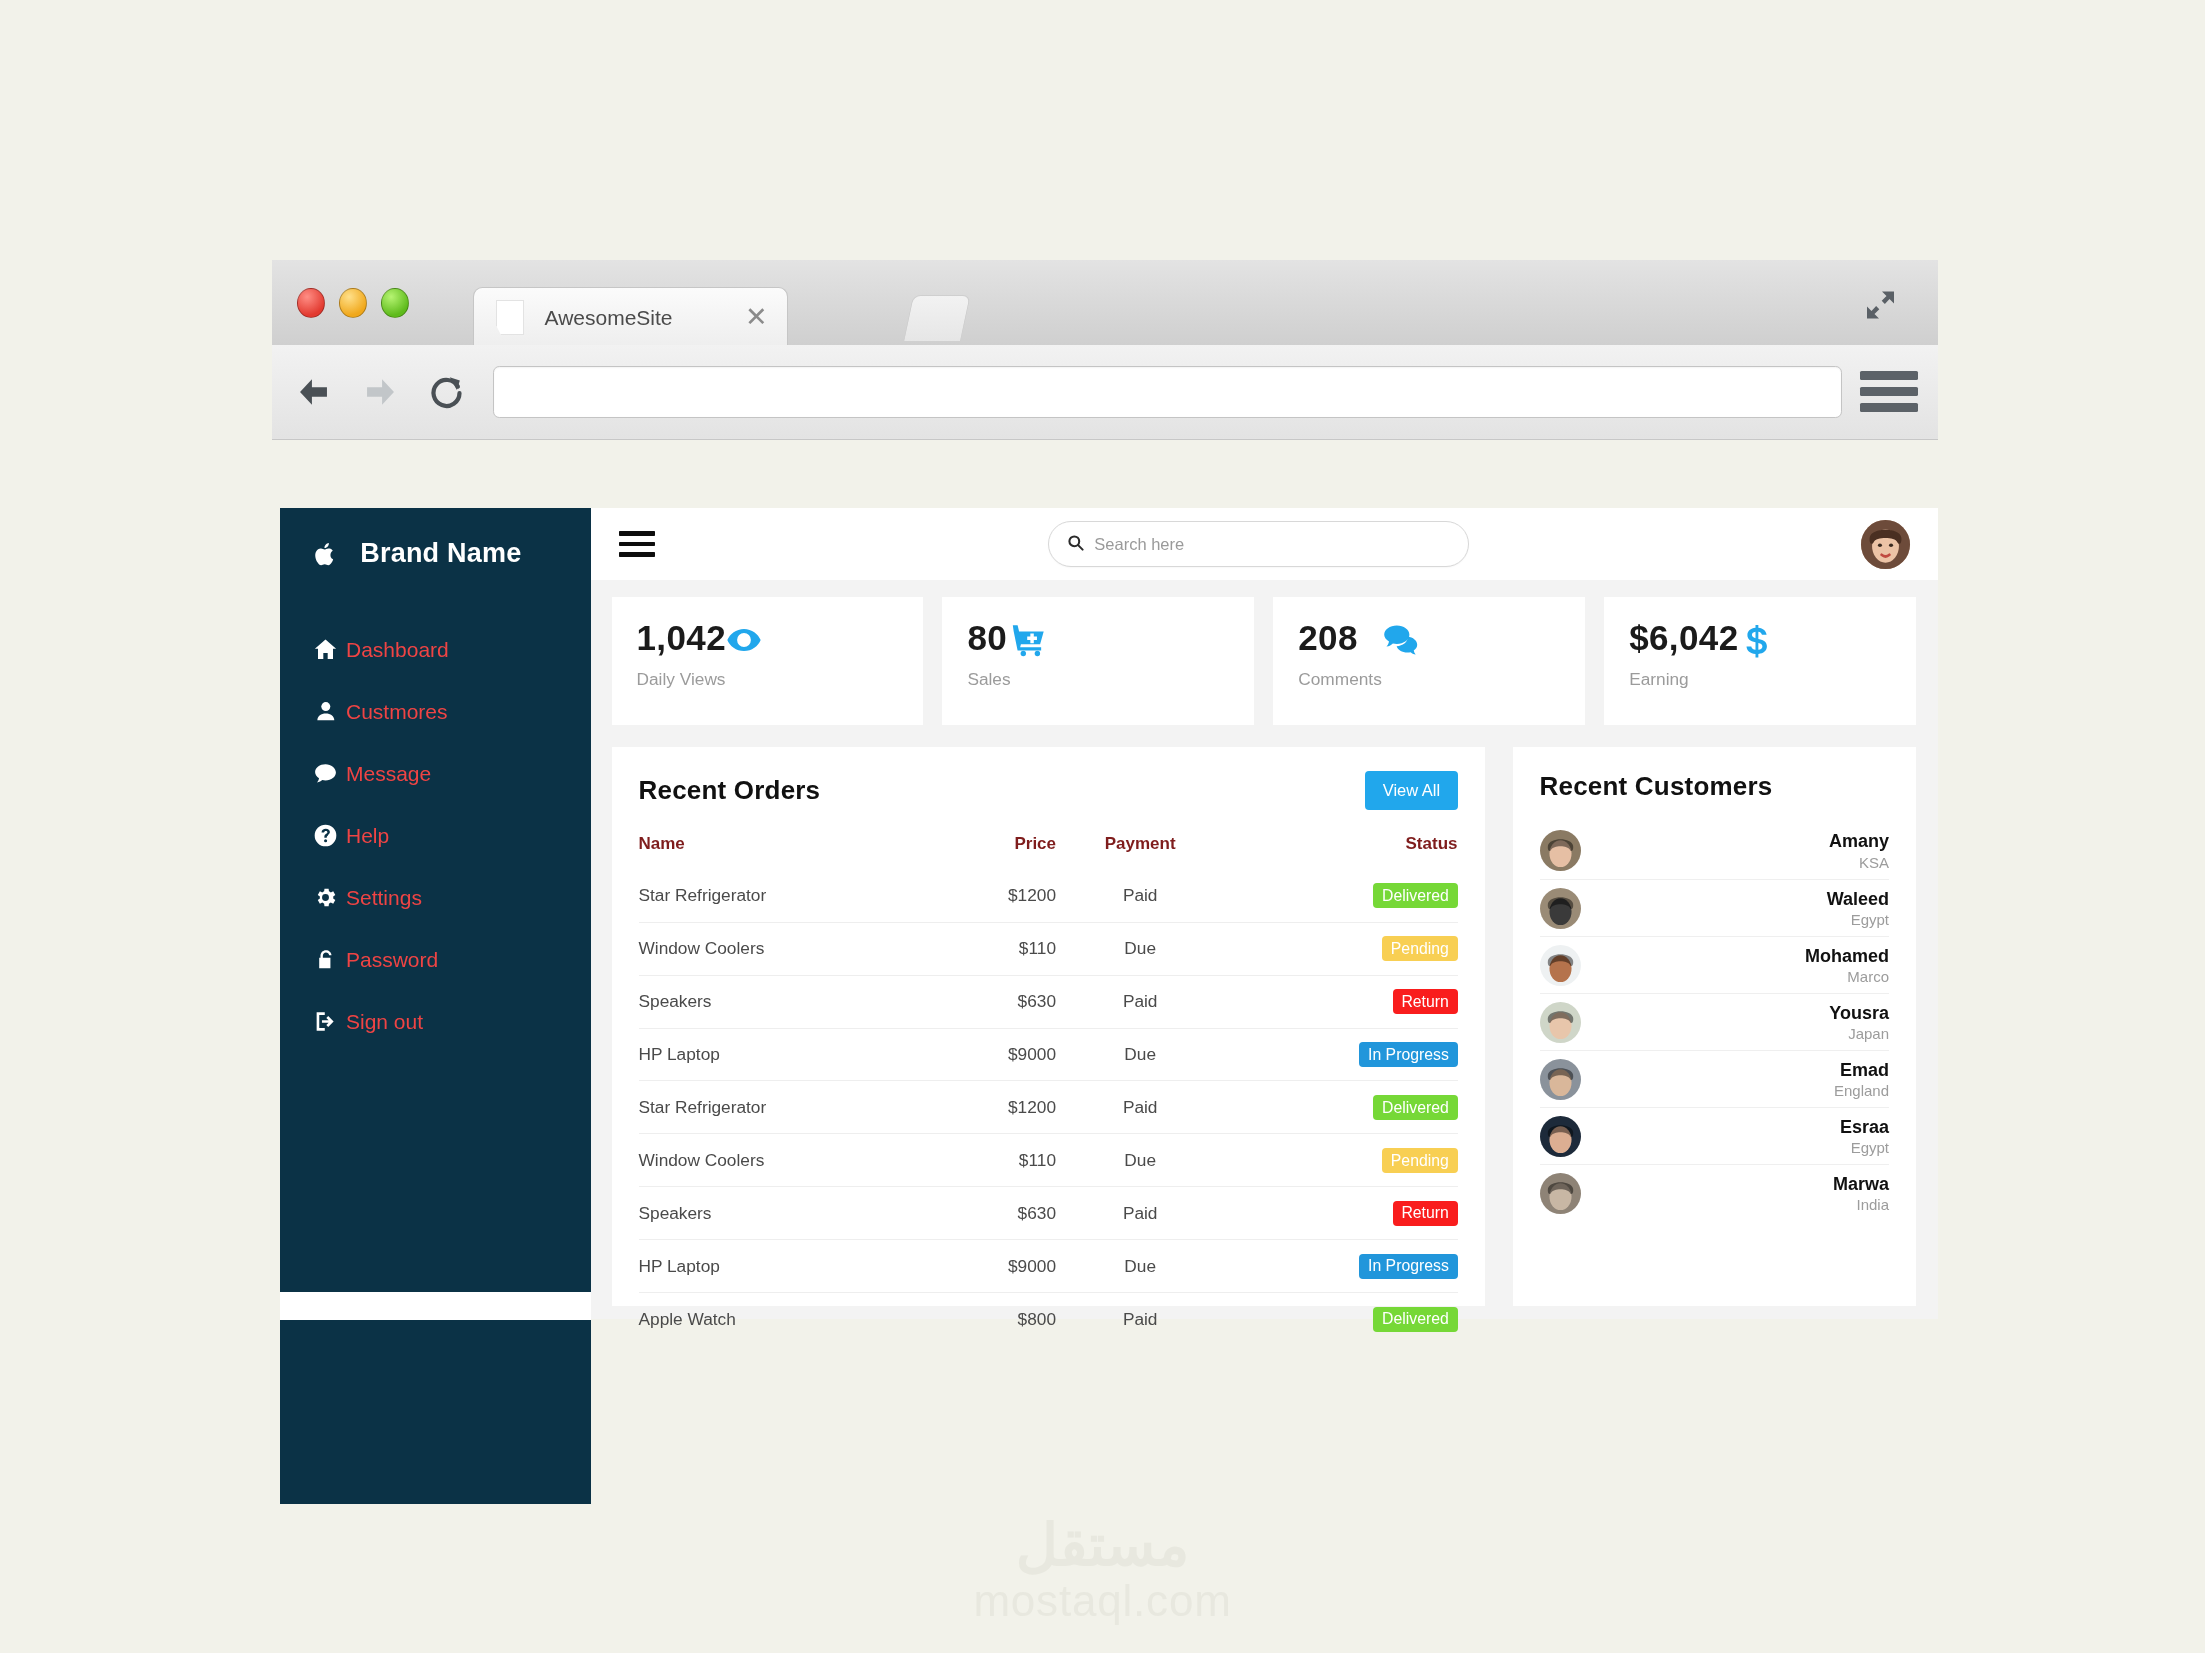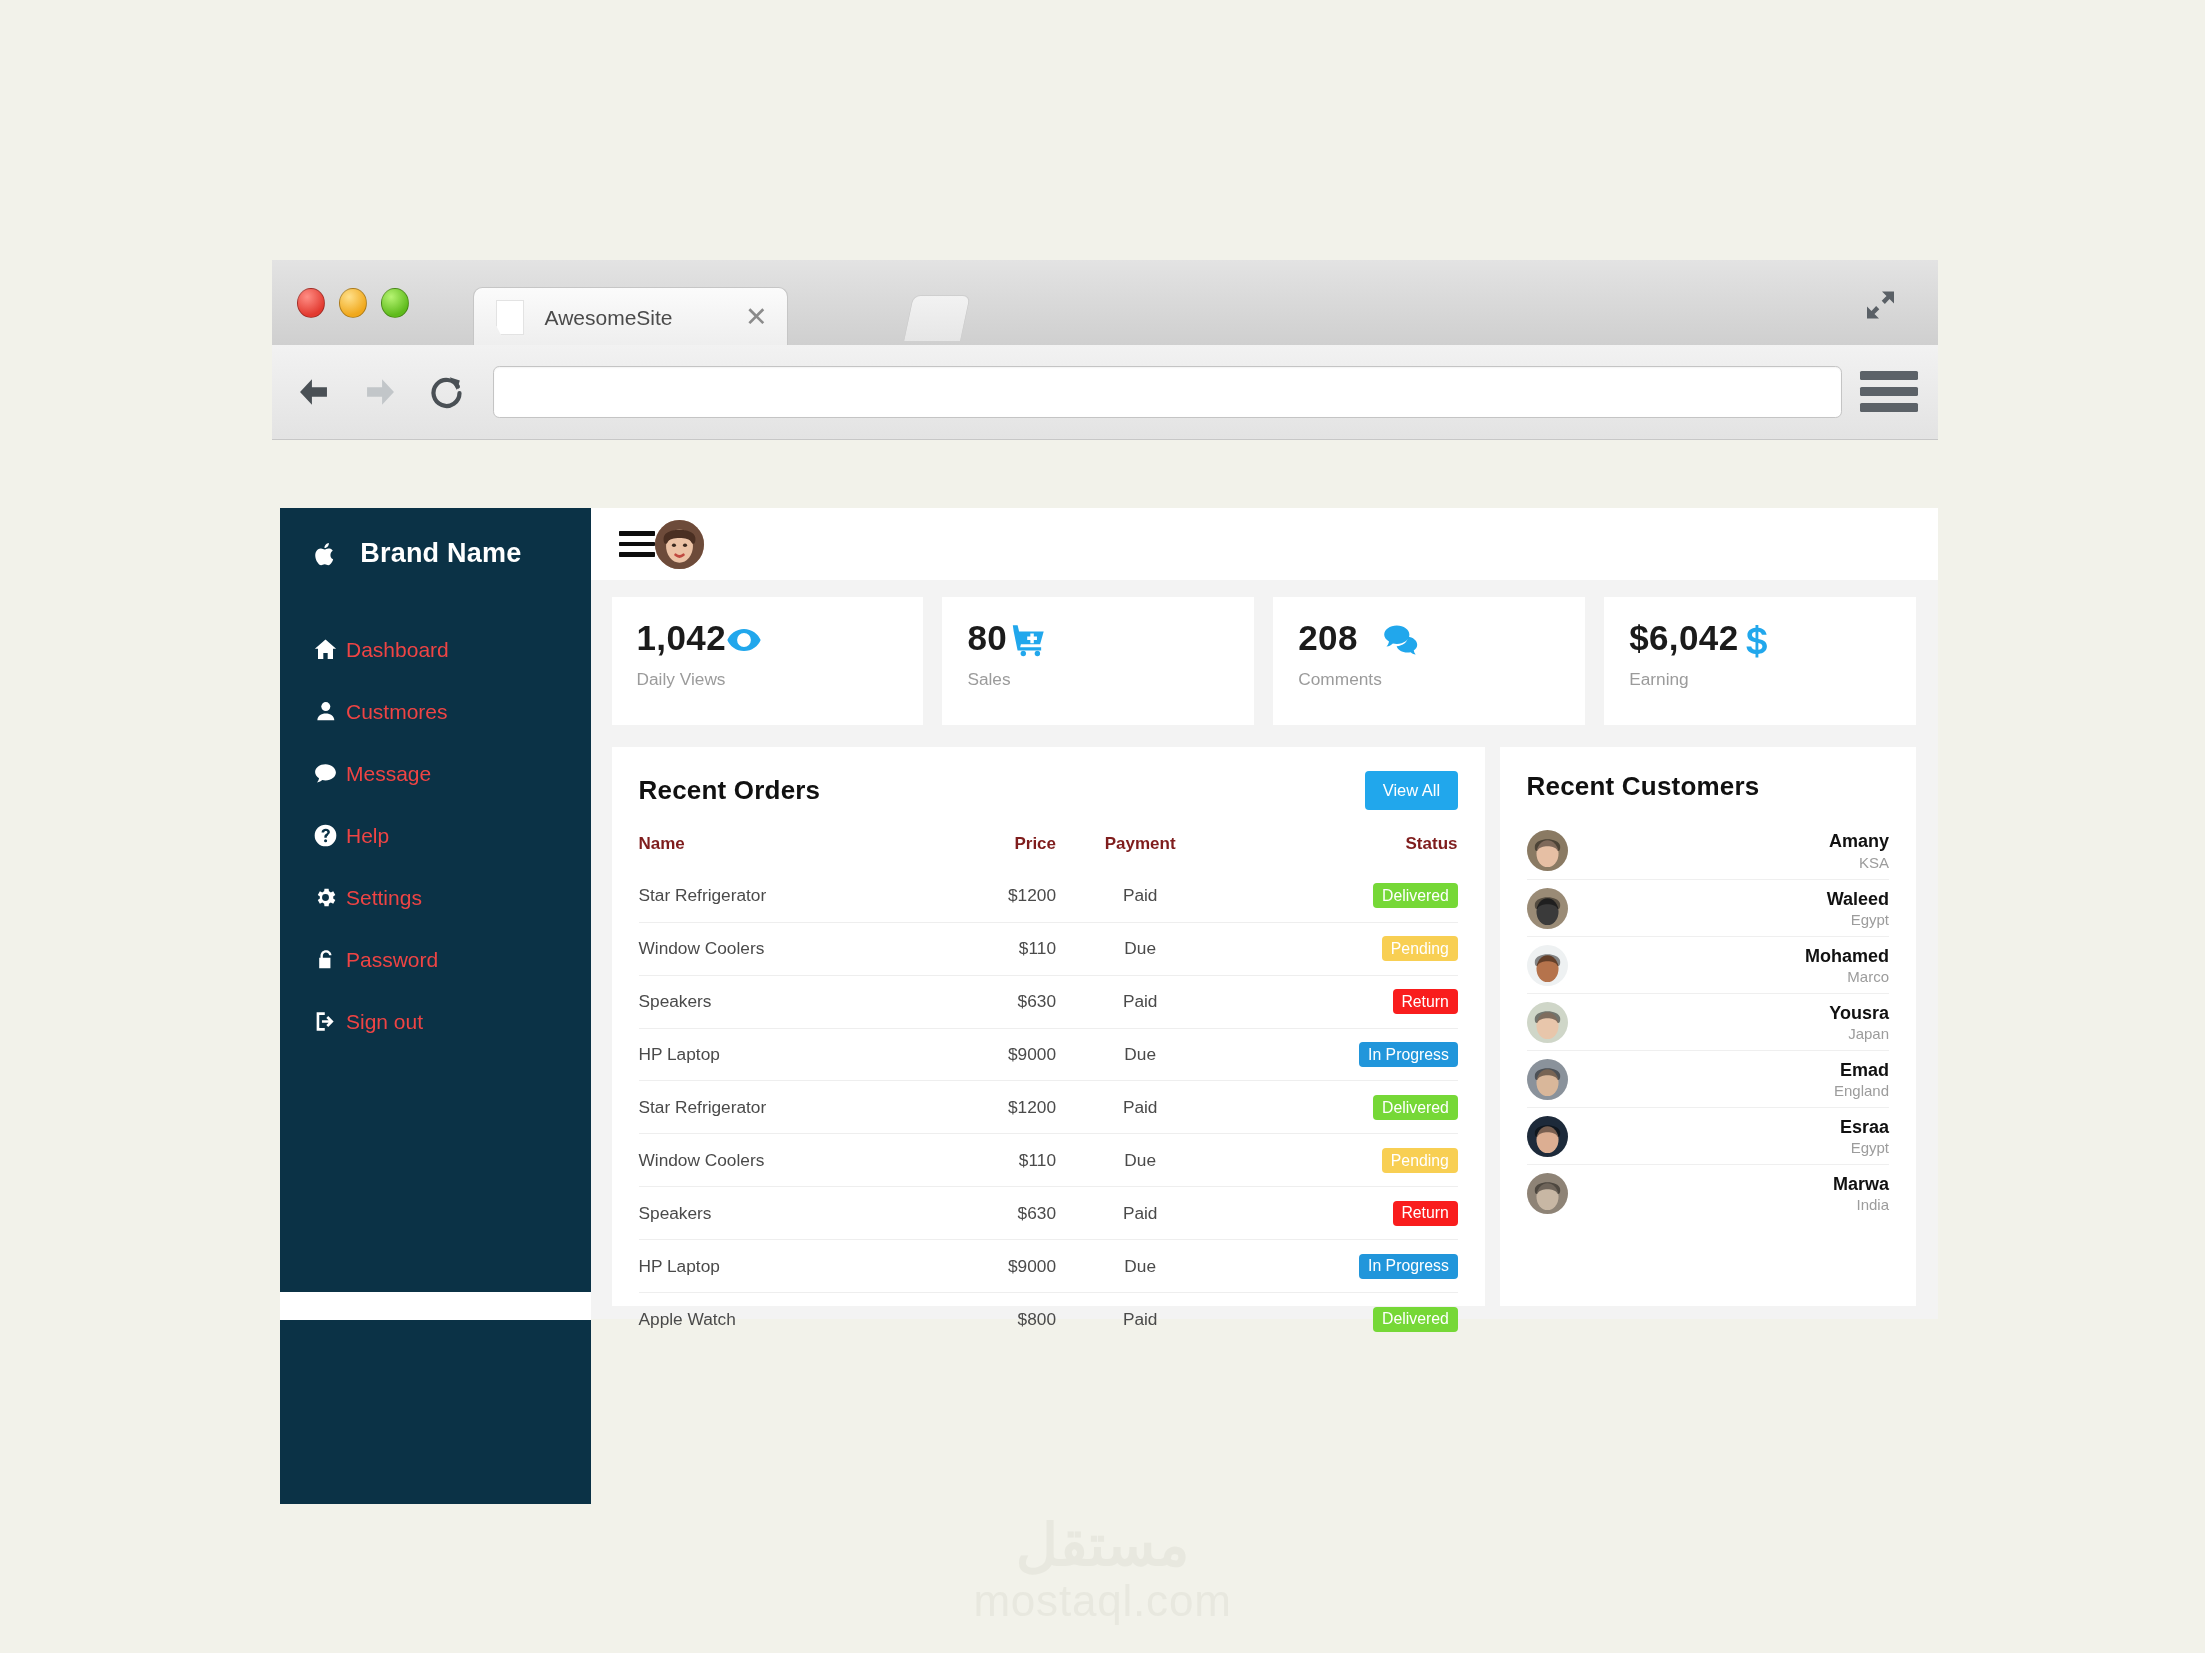--- a/index.html
+++ b/index.html
@@ -132,21 +132,21 @@
   .stats { display: flex; gap: 19px; padding: 17.3px 22px 0 20.5px; }
   .stat {
     flex: 1; height: 128px; background: #fff; padding: 20.5px 23.6px 0 25px;
     display: flex; align-items: flex-start;
   }
   .stat-value { font-size: 35px; font-weight: bold; color: #1b1b1b; letter-spacing: 0.4px; }
   .stat-label { margin-top: 11px; font-size: 17.3px; color: #9b9b9b; }
   .stat-icon { color: #21a7ec; margin-top: 4.7px; }
 
   
-  .panels { display: flex; gap: 15px; padding: 22px 22px 0 20.5px; }
+  .panels { display: flex; gap: 28px; padding: 22px 22px 0 20.5px; }
   .panel { background: #fff; }
   .panel-orders { flex: 0 0 873px; height: 559px; padding: 23.6px 27px 0 27px; }
   .panel-customers { flex: 1; height: 559px; padding: 23.6px 27px 0 27px; }
   .panel-head { display: flex; align-items: center; justify-content: space-between; }
   .panel-title { font-size: 26px; font-weight: bold; color: #111; letter-spacing: 0.2px; }
   .view-all {
     background: #21a7ec; color: #fff; border: none; border-radius: 3.9px;
     font-family: "Liberation Sans", sans-serif;
     font-size: 16.5px; padding: 10.2px 17.3px; cursor: pointer;
   }
@@ -327,20 +327,31 @@
   <div class="sidebar-bottom"></div>
 
   <div class="content">
 
     <div class="topbar">
       <span class="hamburger">
           <i></i>
           <i></i>
           <i></i>
         </span>
+      <div class="search-wrap">
+        <div class="search-box">
+          <span>
+            <svg viewBox="0 0 24 24" width="19" height="19" fill="none" stroke="currentColor" stroke-width="2.6">
+              <circle cx="10.5" cy="10.5" r="6.2"></circle>
+                <path d="M15.3 15.3 21 21" stroke-linecap="round"></path>
+            </svg>
+          </span>
+          <input class="search-input" value="" placeholder="Search here" style="">
+        </div>
+      </div>
       <span class="avatar">
         <svg class="face" viewBox="0 0 62 62">
           <rect width="62" height="62" fill="#6d4b3a"></rect>
           <ellipse cx="31" cy="33" rx="17" ry="21" fill="#ecc3a6"></ellipse>
           <path d="M11 22c2-13 38-13 40 0 1 8-3 10-5 6-3-7-27-7-30 0-2 4-6 2-5-6z" fill="#4a2f22"></path>
           <ellipse cx="24" cy="32" rx="2.6" ry="2.2" fill="#3a2a20"></ellipse>
           <ellipse cx="38" cy="32" rx="2.6" ry="2.2" fill="#3a2a20"></ellipse>
           <path d="M26 44c3 2.6 7 2.6 10 0" stroke="#c04a40" stroke-width="3.4" fill="none" stroke-linecap="round"></path>
         </svg>
       </span>

